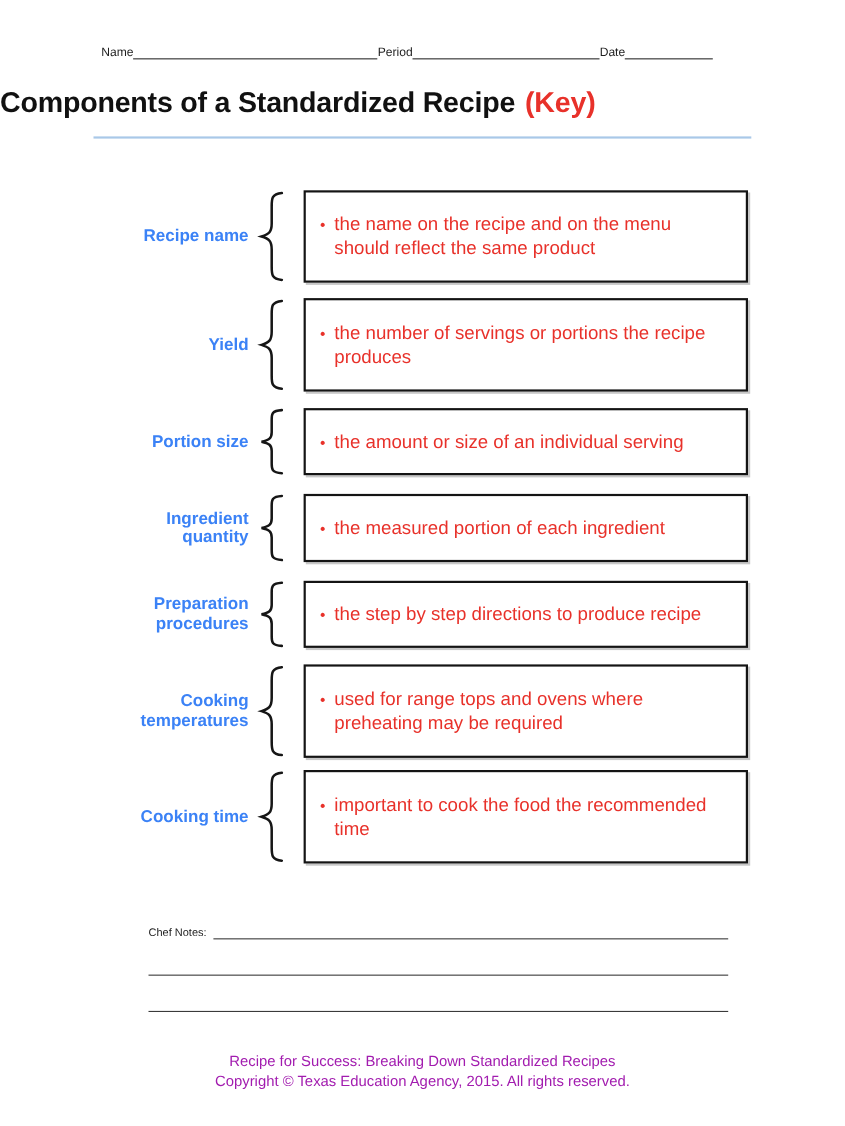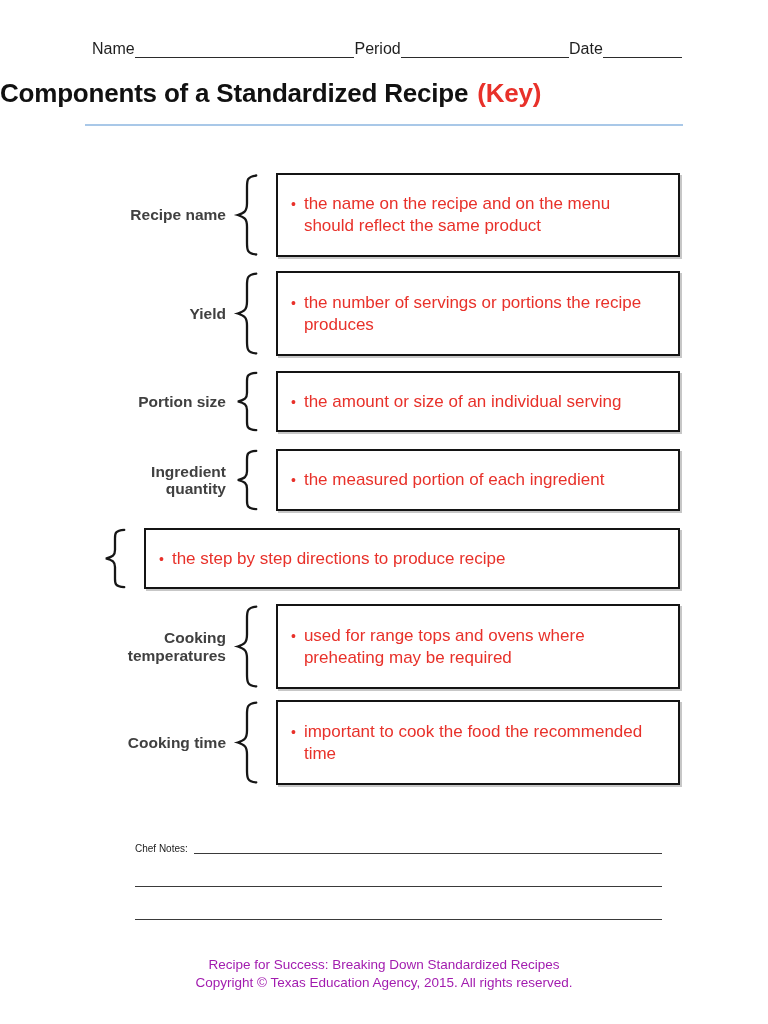--- a/index.html
+++ b/index.html
@@ -15,21 +15,21 @@
     color:var(--ink);
     position:relative;
     overflow:hidden;
   }
   .page{position:absolute;inset:0;background:#fff;}
 
   
   .header-row{
     position:absolute;top:40px;left:92px;width:590px;
     display:flex;align-items:flex-end;
-    font-size:16px;color:#1f1f1f;
+    font-size:11px;color:#1f1f1f;
   }
   .fill-line{border-bottom:1.5px solid #2b2b2b;height:14px;}
   .seg1{width:222px;}
   .seg2{width:170px;}
   .seg3{width:80px;}
 
   
   .title{
     position:absolute;top:78px;left:0;width:100%;
     text-align:left;
@@ -56,21 +56,21 @@
   .row-3{height:61px;margin-bottom:17px;}
   .row-4{height:62px;margin-bottom:17px;}
   .row-5{height:61px;margin-bottom:15px;}
   .row-6{height:85px;margin-bottom:11px;}
   .row-7{height:85px;margin-bottom:0;}
   .lbl{
     width:132px;flex:none;
     display:flex;align-items:center;justify-content:flex-end;
     text-align:right;
     font-weight:bold;font-size:15.5px;line-height:1.12;
-    padding-right:6px;color:#404040;
+    padding-right:6px;color:#3b82f6;
   }
   .brace{width:30px;flex:none;}
   .brace svg{display:block;width:100%;height:100%;}
   .box{
     flex:1;
     border:2.5px solid #141414;
     background:#fff;
     box-shadow:2px 2px 0 rgba(0,0,0,0.22);
     display:flex;align-items:center;
     padding:8px 14px 8px 13px;
@@ -180,20 +180,21 @@
       </div>
       <div class="box">
         <div class="desc">
           <span class="bullet">•</span>
           <span>the measured portion of each ingredient</span>
         </div>
       </div>
     </div>
 
     <div class="row row-5">
+      <div class="lbl">Preparation procedures</div>
       <div class="brace">
         <svg viewBox="0 0 26 100" preserveAspectRatio="none">
             <path d="M 21 3 C 13 4 13 9 13 17 L 13 36 C 13 45 11 47.5 5 50 C 11 52.5 13 55 13 64 L 13 83 C 13 91 13 96 21 97" fill="none" stroke="#161616" stroke-width="2.3" stroke-linecap="round" vector-effect="non-scaling-stroke"></path>
           </svg>
       </div>
       <div class="box">
         <div class="desc">
           <span class="bullet">•</span>
           <span>the step by step directions to produce recipe</span>
         </div>

